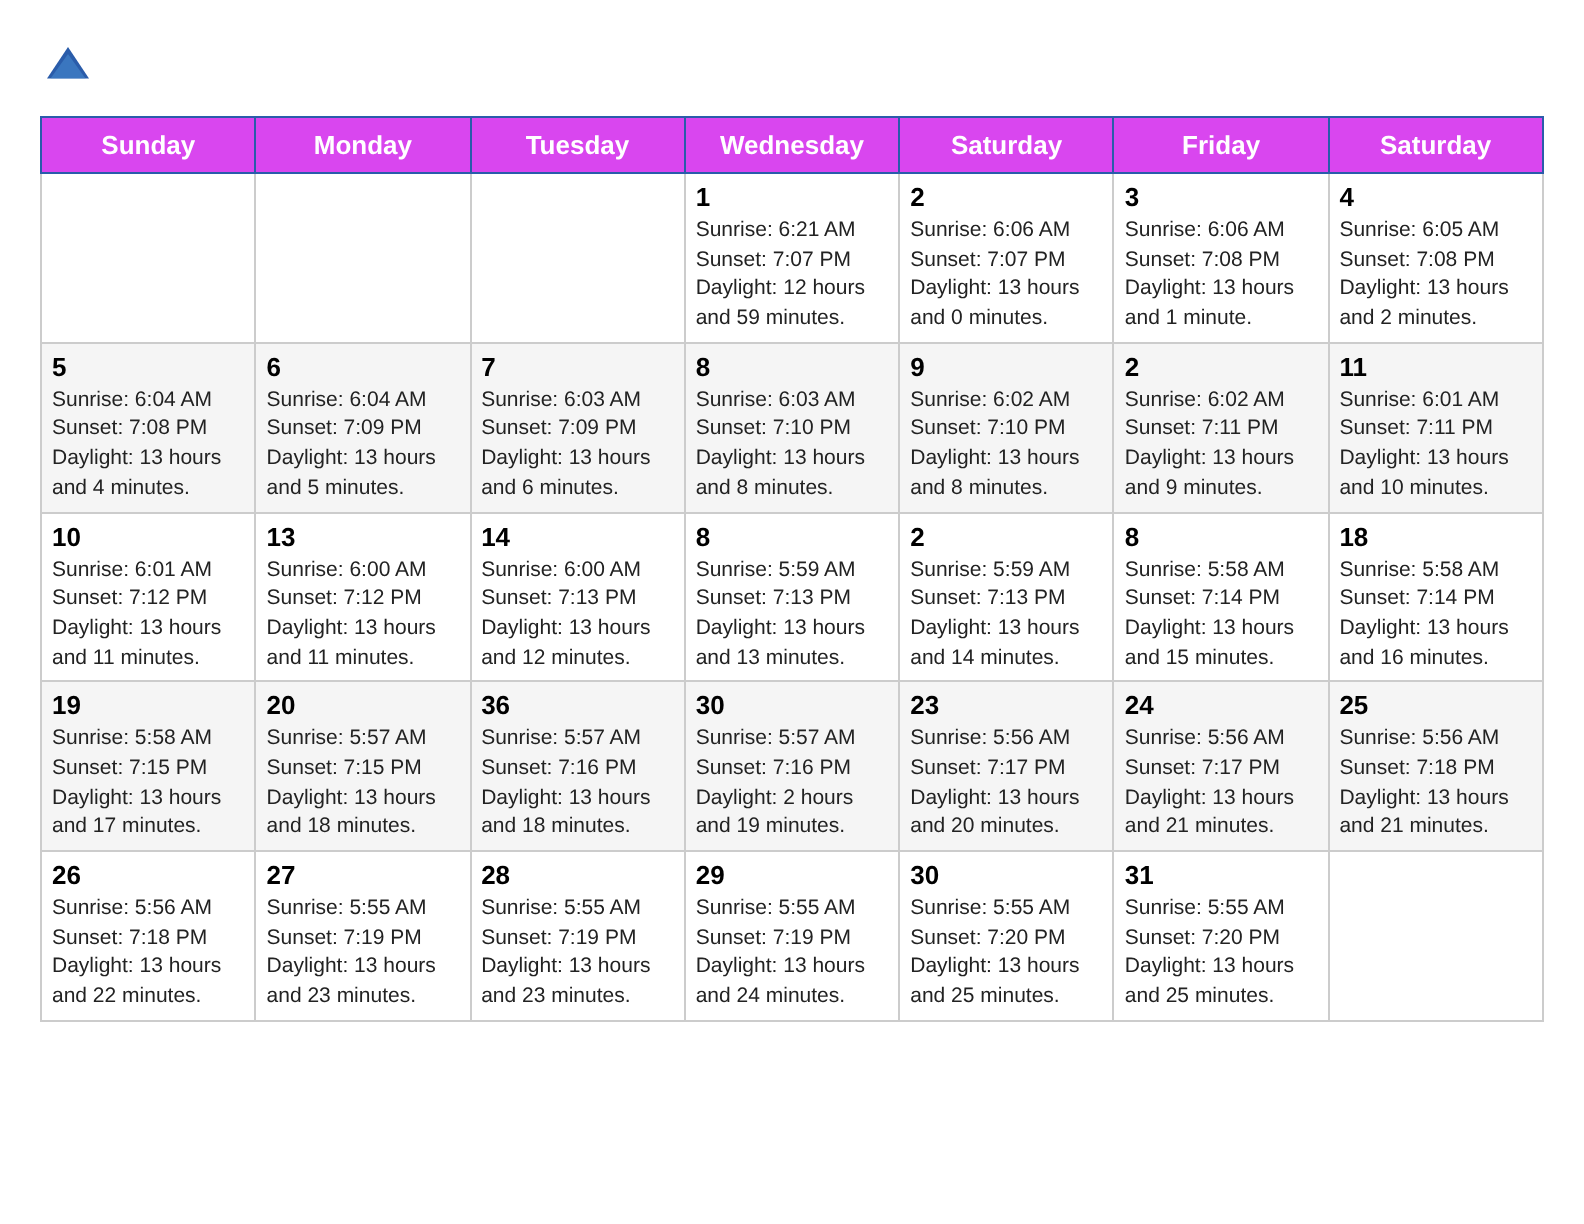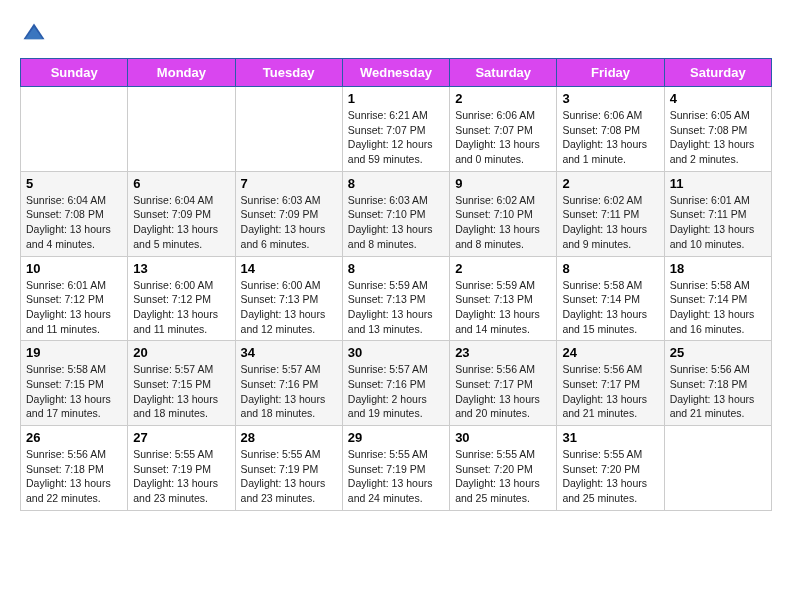--- a/index.html
+++ b/index.html
@@ -245,21 +245,21 @@
 <div class="cell-text">Sunset: 7:15 PM</div>
 <div class="cell-text">Daylight: 13 hours and 17 minutes.</div>
         </td>
         <td>
           <div class="day-num">20</div>
 <div class="cell-text">Sunrise: 5:57 AM</div>
 <div class="cell-text">Sunset: 7:15 PM</div>
 <div class="cell-text">Daylight: 13 hours and 18 minutes.</div>
         </td>
         <td>
-          <div class="day-num">34</div>
+          <div class="day-num">36</div>
 <div class="cell-text">Sunrise: 5:57 AM</div>
 <div class="cell-text">Sunset: 7:16 PM</div>
 <div class="cell-text">Daylight: 13 hours and 18 minutes.</div>
         </td>
         <td>
           <div class="day-num">30</div>
 <div class="cell-text">Sunrise: 5:57 AM</div>
 <div class="cell-text">Sunset: 7:16 PM</div>
 <div class="cell-text">Daylight: 2 hours and 19 minutes.</div>
         </td>

